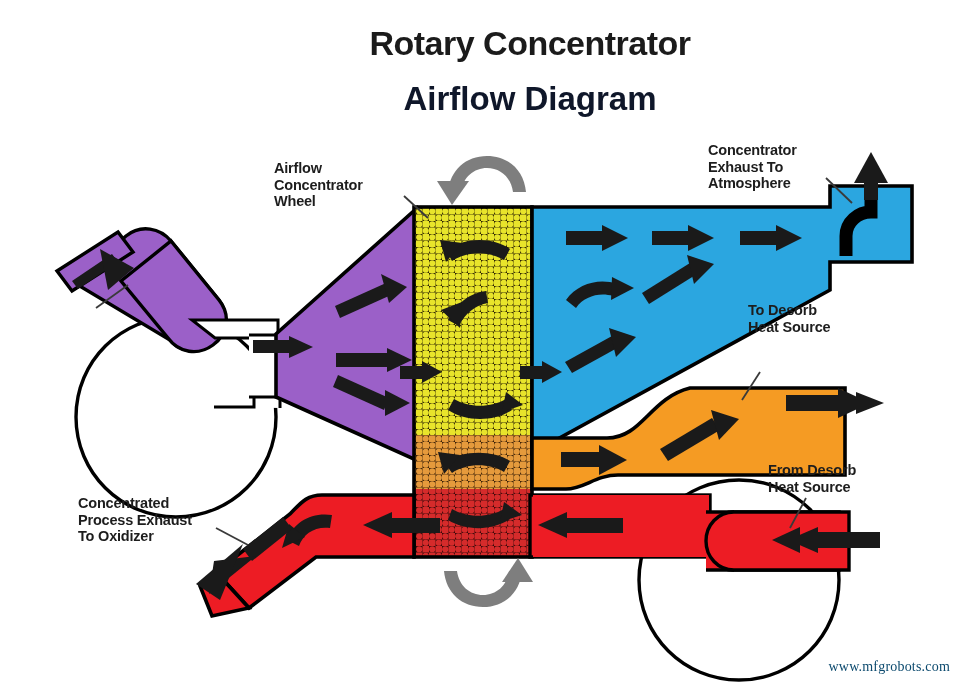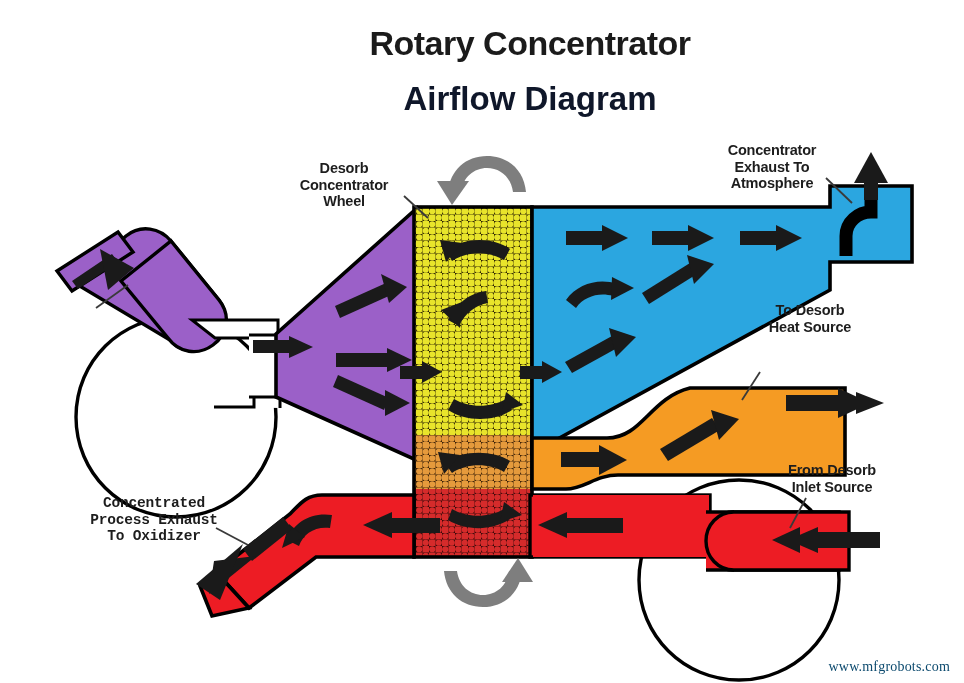--- a/index.html
+++ b/index.html
@@ -45,21 +45,21 @@
   }
   .callout {
     position: absolute;
     font-size: 14.5px;
     font-weight: bold;
     color: #1d1d1d;
     line-height: 1.14;
     letter-spacing: -0.2px;
     white-space: pre-line;
   }
-  .callout.center { text-align: center; }
+  .callout.center { }
   .watermark {
     position: absolute;
     right: 14px;
     bottom: 8px;
     font-family: "Liberation Serif", serif;
     font-size: 14px;
     color: #0c4a6e;
     letter-spacing: 0.2px;
   }
   svg.canvas {
@@ -310,32 +310,32 @@
       <line x1="128" y1="285" x2="96" y2="308"></line>
       <line x1="404" y1="196" x2="428" y2="218"></line>
       <line x1="826" y1="178" x2="852" y2="203"></line>
       <line x1="760" y1="372" x2="742" y2="400"></line>
       <line x1="806" y1="498" x2="790" y2="528"></line>
       <line x1="216" y1="528" x2="248" y2="545"></line>
     </g>
   </svg>
 
 
-  <div class="callout center" style="left:274px; top:160px; width:140px;">Desorb
+  <div class="callout center" style="left:274px; top:160px; width:140px;">Airflow
 Concentrator
 Wheel</div>
 
   <div class="callout center" style="left:708px; top:142px; width:128px;">Concentrator
 Exhaust To
 Atmosphere</div>
 
   <div class="callout center" style="left:748px; top:302px; width:124px;">To Desorb
 Heat Source</div>
 
   <div class="callout center" style="left:768px; top:462px; width:128px;">From Desorb
-Inlet Source</div>
-
-  <div class="callout center" style="left:78px; top:495px; width:152px;font-family:Liberation Mono, monospace;">Concentrated
+Heat Source</div>
+
+  <div class="callout center" style="left:78px; top:495px; width:152px;">Concentrated
 Process Exhaust
 To Oxidizer</div>
 
   <div class="watermark">www.mfgrobots.com</div>
 </div>
 
 </body></html>

